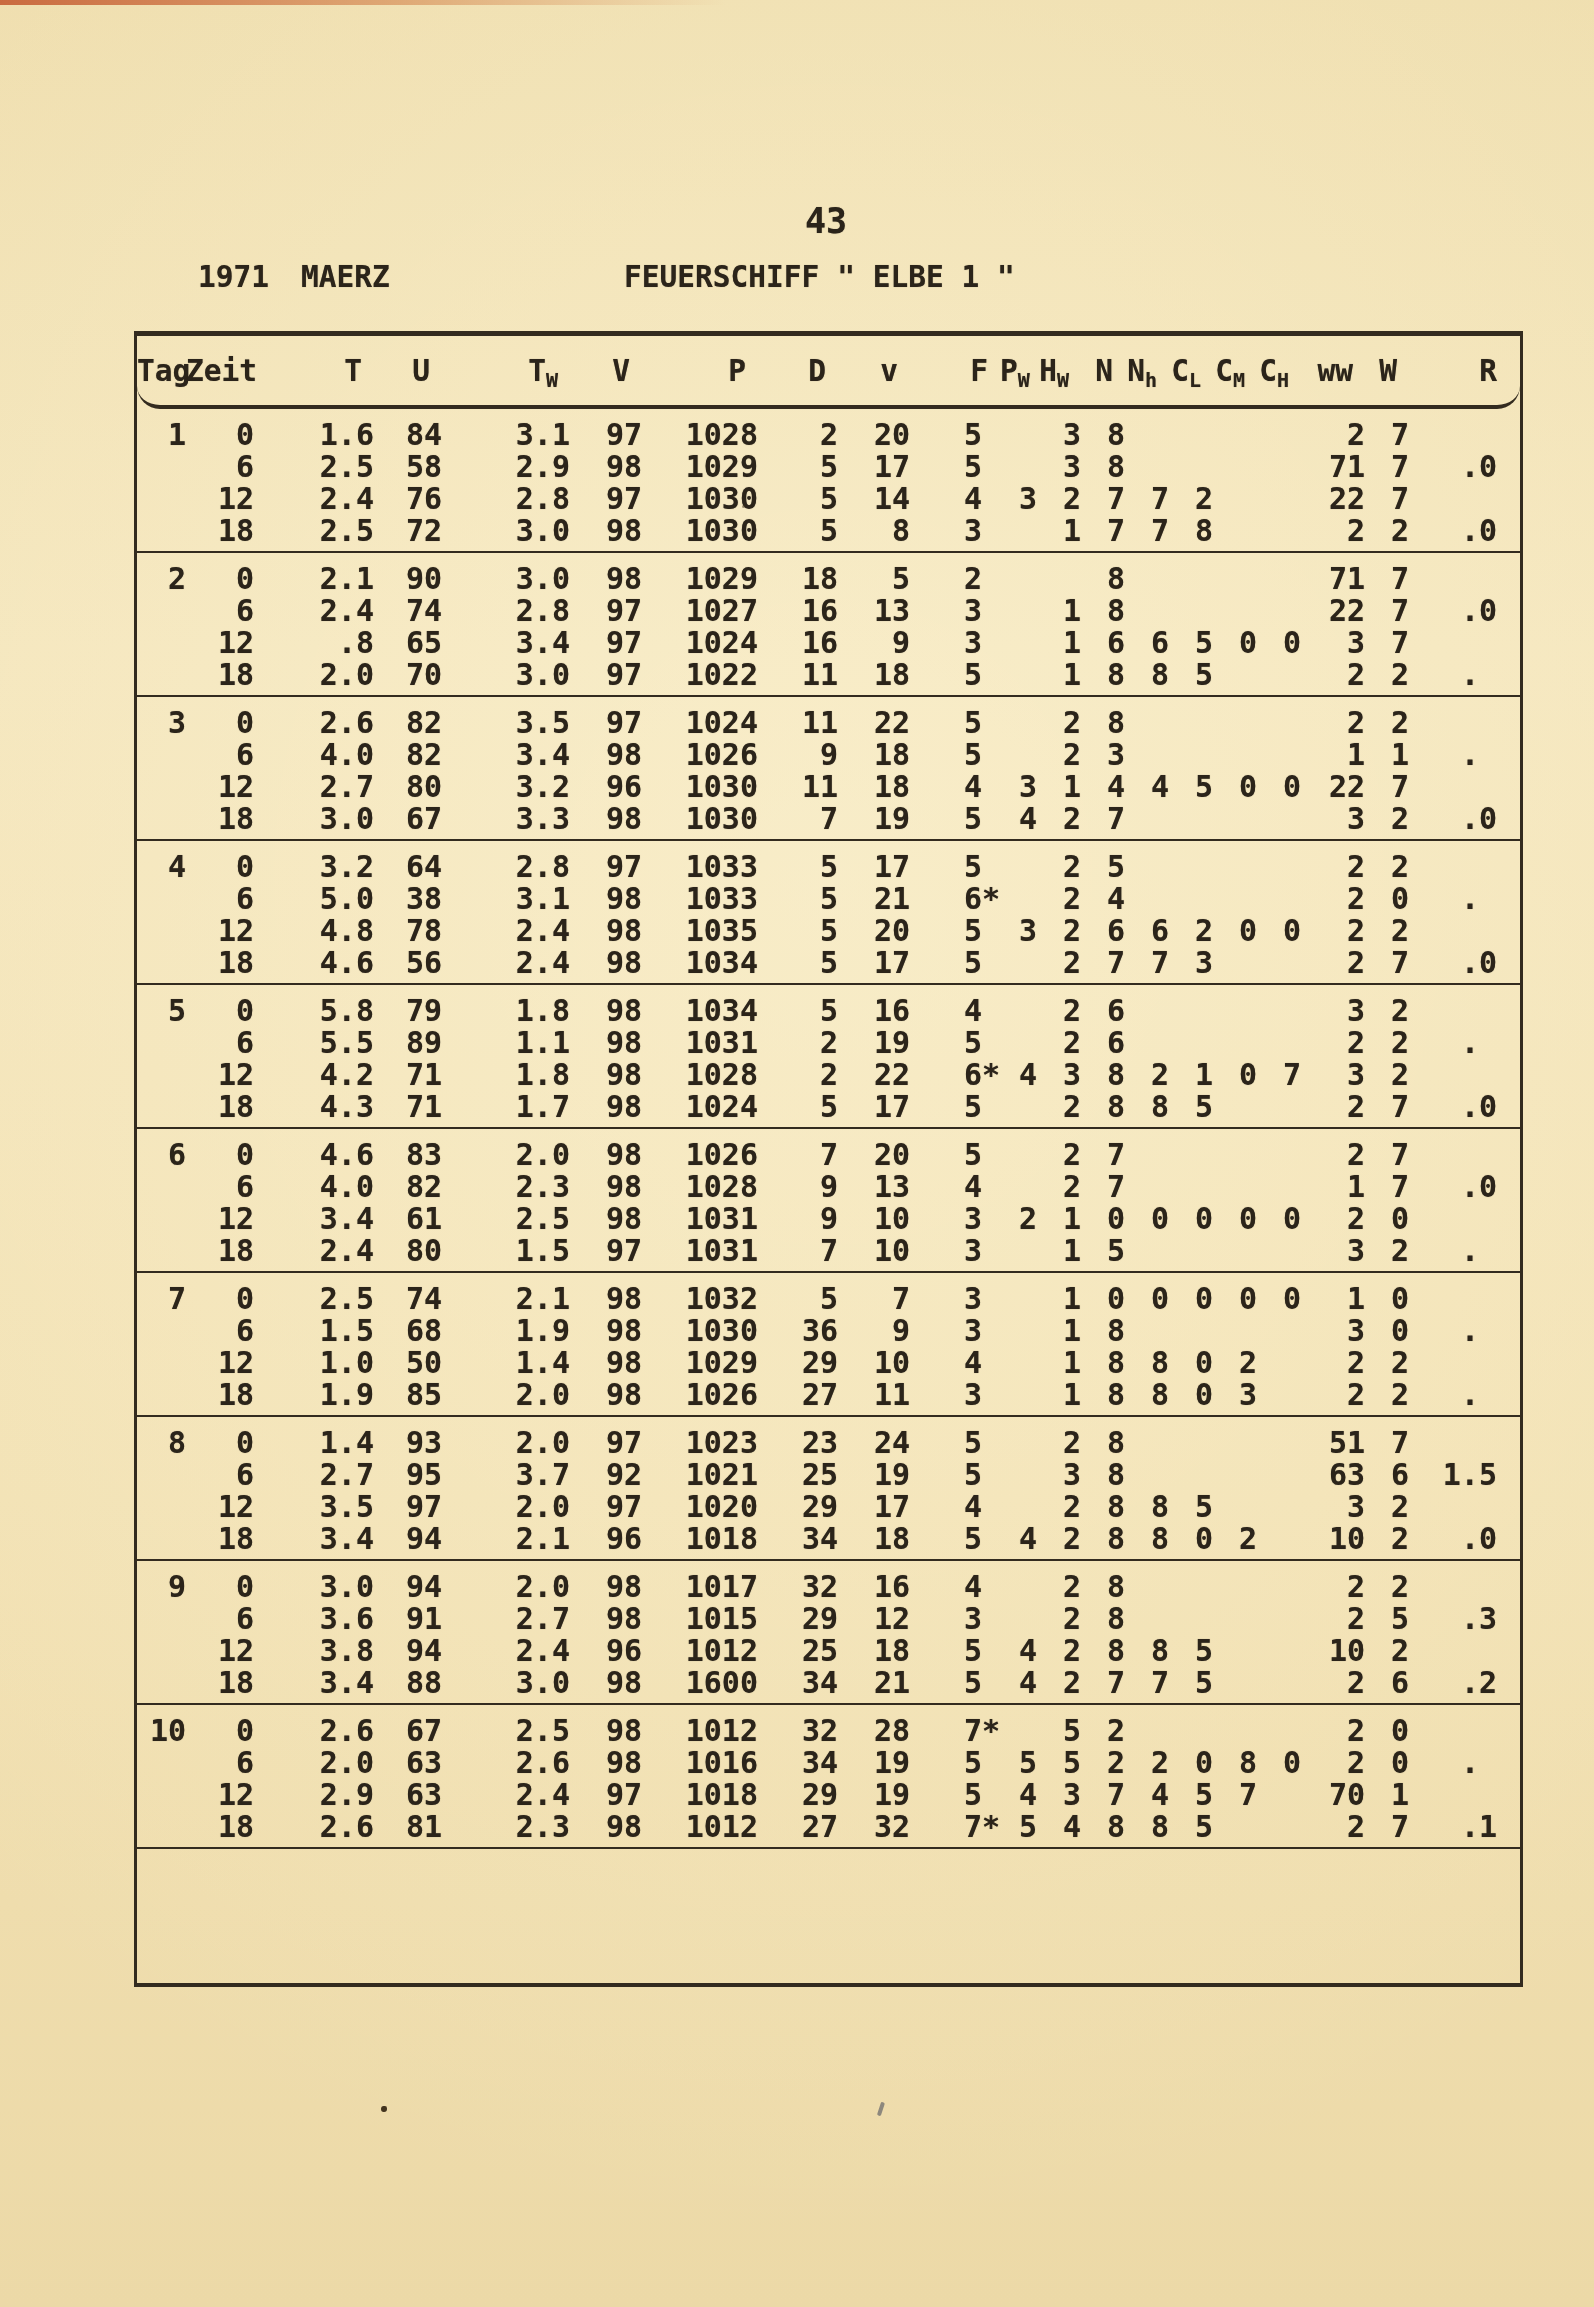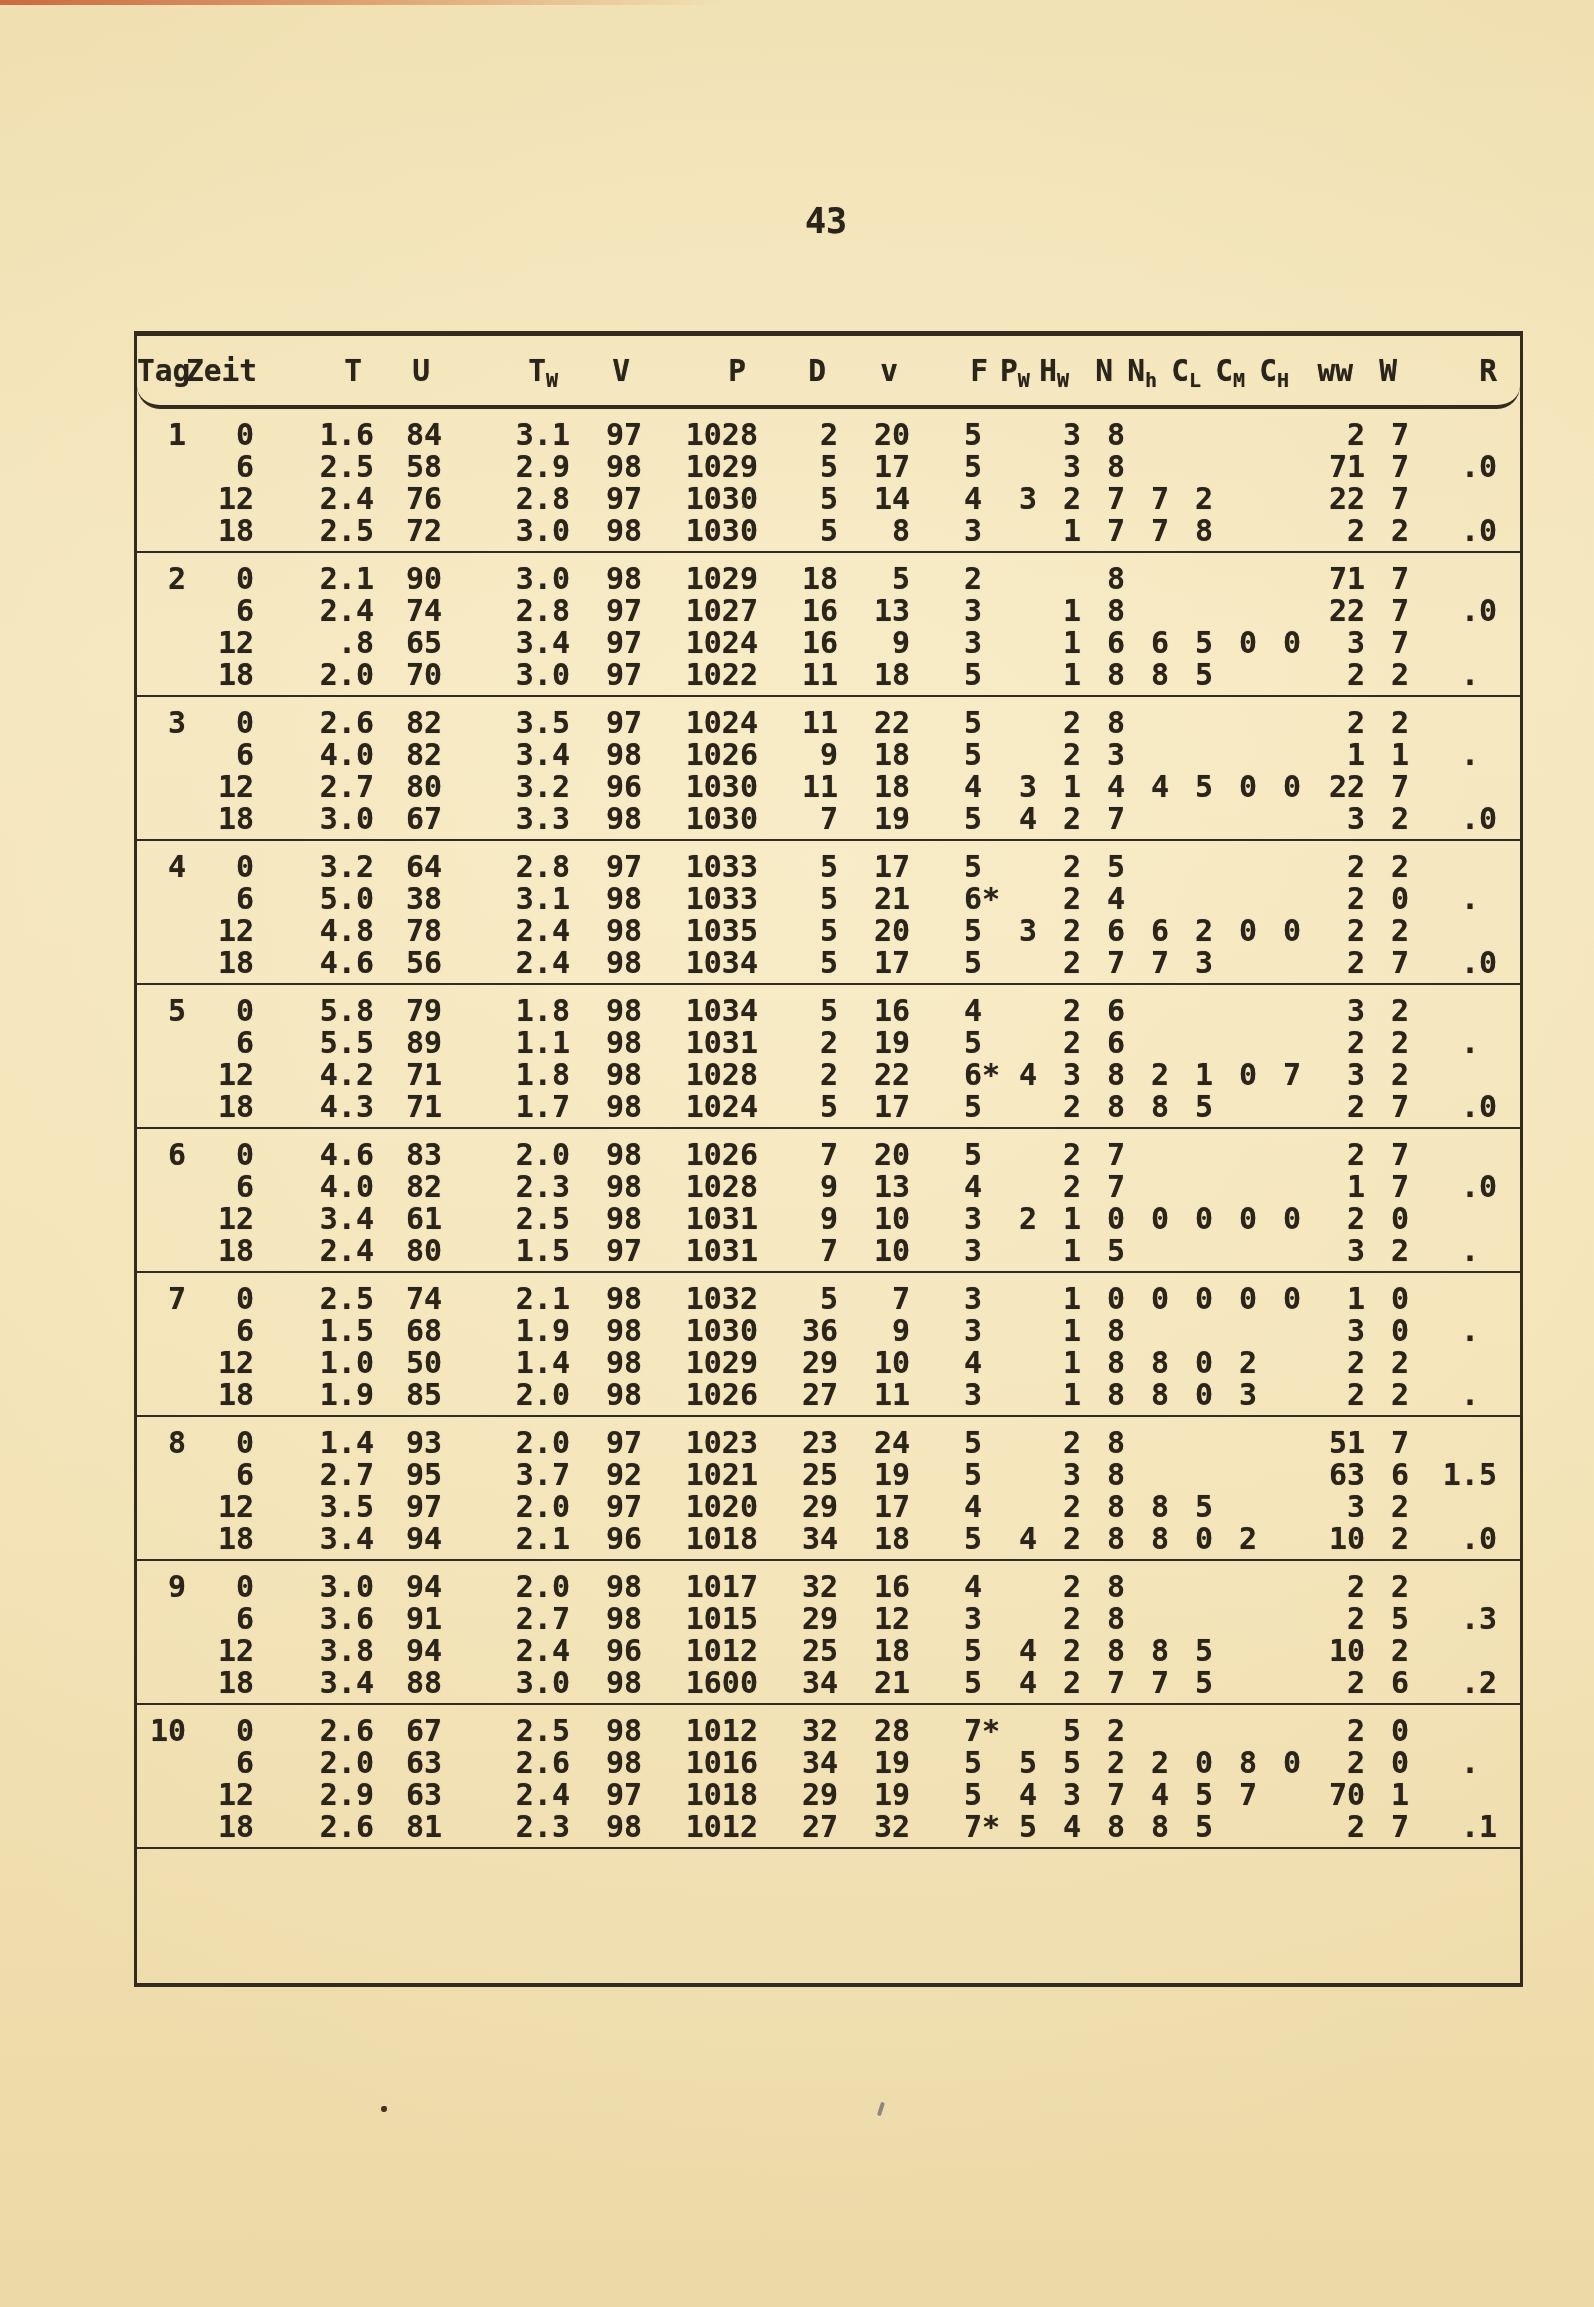--- a/index.html
+++ b/index.html
@@ -90,20 +90,25 @@
 </style>
 </head>
 <body>
 
 <div class="page">
 
   <div class="top-edge"></div>
 
   <div class="page-number typed">43</div>
 
+  <div class="title-row typed">
+    <span class="title-year">1971</span>
+    <span class="title-month">MAERZ</span>
+    <span class="title-station">FEUERSCHIFF " ELBE 1 "</span>
+  </div>
 
   <div class="dtable typed">
     <div class="thead grid20">
         <div class="cell c0"><span>Tag</span></div>
         <div class="cell c1"><span>Zeit</span></div>
         <div class="cell c2"><span>T</span></div>
         <div class="cell c3"><span>U</span></div>
         <div class="cell c4"><span>T</span><span class="hsub">W</span></div>
         <div class="cell c5"><span>V</span></div>
         <div class="cell c6"><span>P</span></div>

